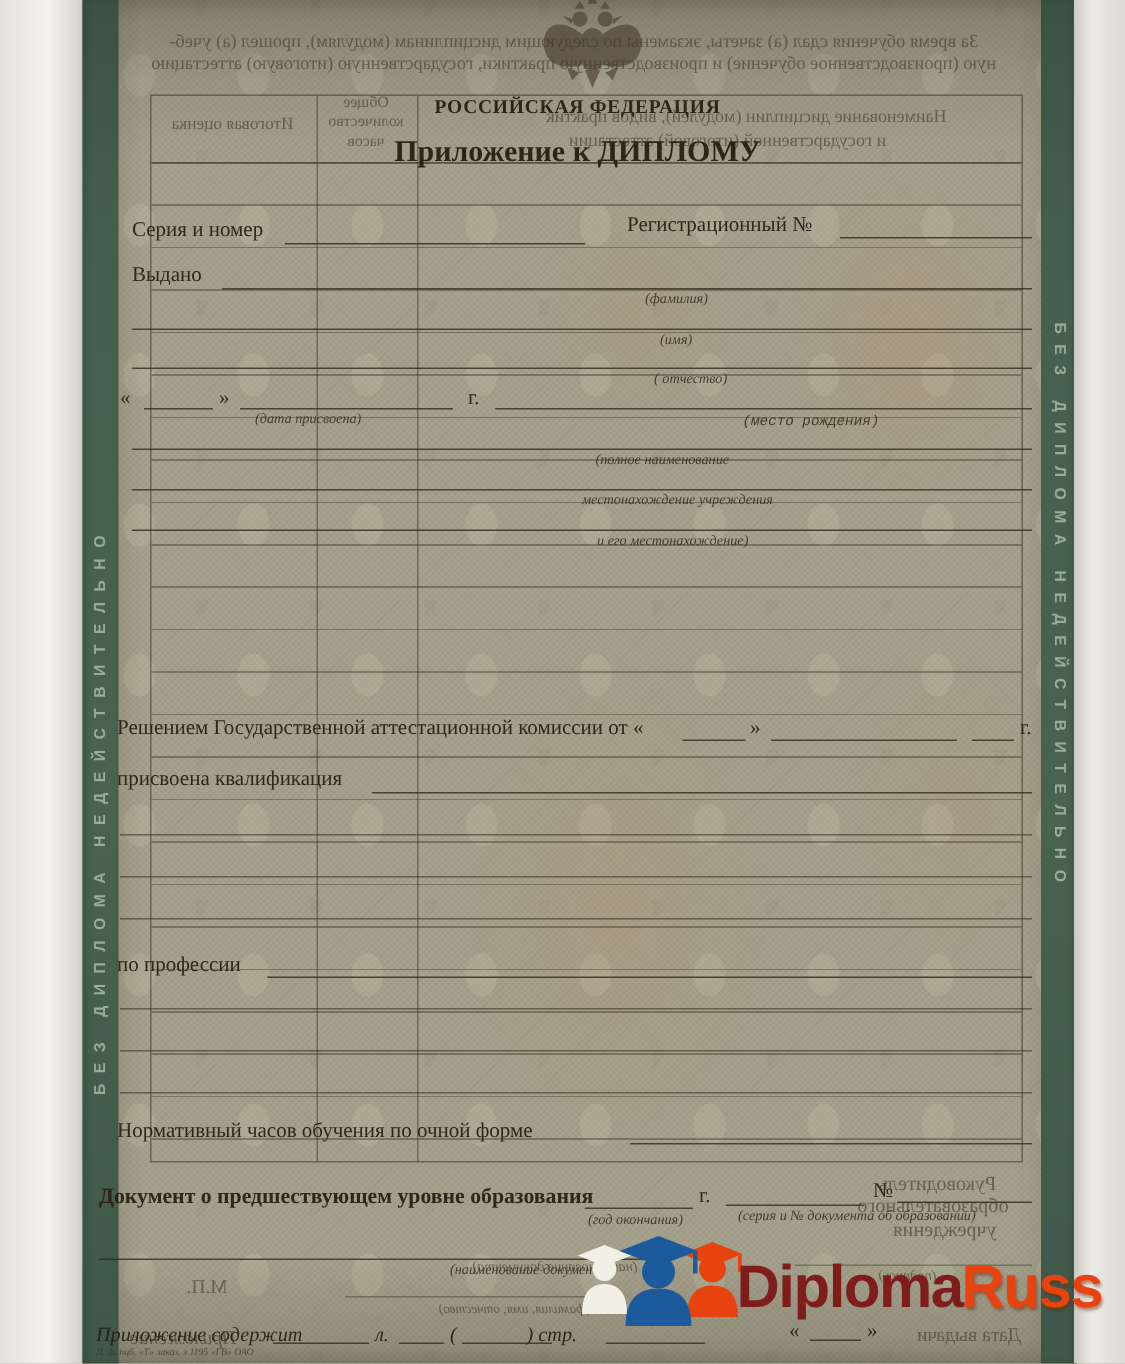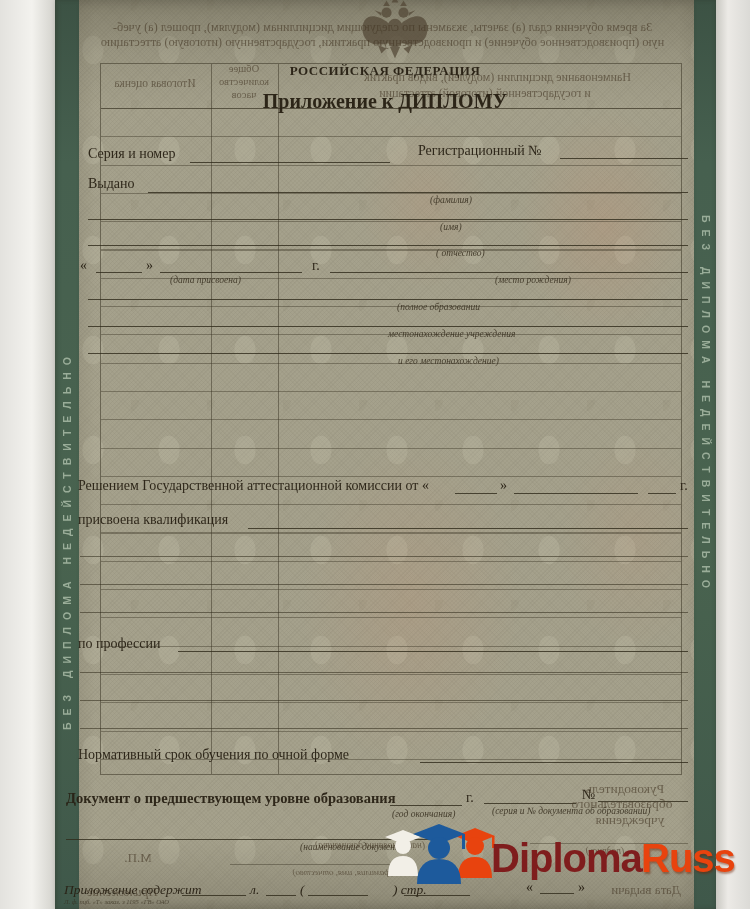--- a/index.html
+++ b/index.html
@@ -140,24 +140,24 @@
   <div class="abs rule" style="left:88px;top:245px;width:600px;"></div>
   <div class="abs cap" style="left:436px;top:248px;">( отчество)</div>
 
   <div class="abs ink" style="left:80px;top:258px;">«</div>
   <div class="abs rule" style="left:96px;top:272px;width:46px;"></div>
   <div class="abs ink" style="left:146px;top:258px;">»</div>
   <div class="abs rule" style="left:160px;top:272px;width:142px;"></div>
   <div class="abs cap" style="left:170px;top:275px;">(дата присвоена)</div>
   <div class="abs ink" style="left:312px;top:258px;">г.</div>
   <div class="abs rule" style="left:330px;top:272px;width:358px;"></div>
-  <div class="abs cap" style="left:495px;top:275px;">(место рождения)</div>
+  <div class="abs cap" style="left:495px;top:275px;font-family:Liberation Mono, monospace;">(место рождения)</div>
 
   <div class="abs rule" style="left:88px;top:299px;width:600px;"></div>
-  <div class="abs cap" style="left:397px;top:302px;">(полное образовании</div>
+  <div class="abs cap" style="left:397px;top:302px;">(полное наименование</div>
   <div class="abs rule" style="left:88px;top:326px;width:600px;"></div>
   <div class="abs cap" style="left:388px;top:329px;">местонахождение учреждения</div>
   <div class="abs rule" style="left:88px;top:353px;width:600px;"></div>
   <div class="abs cap" style="left:398px;top:356px;">и его местонахождение)</div>
 
   <div class="abs ink" style="left:78px;top:478px;">Решением Государственной аттестационной комиссии от «</div>
   <div class="abs rule" style="left:455px;top:493px;width:42px;"></div>
   <div class="abs ink" style="left:500px;top:478px;">»</div>
   <div class="abs rule" style="left:514px;top:493px;width:124px;"></div>
   <div class="abs rule" style="left:648px;top:493px;width:28px;"></div>
@@ -168,21 +168,21 @@
   <div class="abs rule-soft" style="left:80px;top:556px;width:608px;"></div>
   <div class="abs rule-soft" style="left:80px;top:584px;width:608px;"></div>
   <div class="abs rule-soft" style="left:80px;top:612px;width:608px;"></div>
 
   <div class="abs ink" style="left:78px;top:636px;">по профессии</div>
   <div class="abs rule" style="left:178px;top:651px;width:510px;"></div>
   <div class="abs rule-soft" style="left:80px;top:672px;width:608px;"></div>
   <div class="abs rule-soft" style="left:80px;top:700px;width:608px;"></div>
   <div class="abs rule-soft" style="left:80px;top:728px;width:608px;"></div>
 
-  <div class="abs ink" style="left:78px;top:747px;">Нормативный срок обучения по очной форме</div>
+  <div class="abs ink" style="left:78px;top:747px;">Нормативный часов обучения по очной форме</div>
   <div class="abs rule" style="left:420px;top:762px;width:268px;"></div>
 
   <div class="abs ink ink-b" style="left:66px;top:790px;font-size:14.5px;">Документ о предшествующем уровне образования</div>
   <div class="abs rule" style="left:390px;top:805px;width:72px;"></div>
   <div class="abs ink" style="left:466px;top:790px;">г.</div>
   <div class="abs rule" style="left:484px;top:803px;width:92px;"></div>
   <div class="abs ink" style="left:582px;top:787px;">№</div>
   <div class="abs rule" style="left:598px;top:801px;width:90px;"></div>
   <div class="abs cap" style="left:392px;top:809px;">(год окончания)</div>
   <div class="abs cap" style="left:492px;top:806px;">(серия и № документа об образовании)</div>
@@ -201,21 +201,21 @@
   <div class="abs rule-soft" style="left:230px;top:864px;width:170px;opacity:.7;"></div>
   <div class="abs mir" style="left:278px;top:867px;width:130px;font-size:9px;font-style:italic;">(фамилия, имя, отчество)</div>
 
   <div class="abs mir" style="left:62px;top:884px;width:120px;font-size:13px;font-style:italic;">Приложение</div>
   <div class="abs ink" style="left:64px;top:882px;font-style:italic;font-size:13.5px;">Приложение содержит</div>
   <div class="abs rule" style="left:182px;top:895px;width:64px;"></div>
   <div class="abs ink" style="left:250px;top:882px;font-style:italic;font-size:13.5px;">л.</div>
   <div class="abs rule" style="left:266px;top:895px;width:30px;"></div>
   <div class="abs ink" style="left:300px;top:882px;font-style:italic;font-size:13.5px;">(</div>
   <div class="abs rule" style="left:308px;top:895px;width:60px;"></div>
-  <div class="abs ink" style="left:393px;top:882px;font-style:italic;font-size:13.5px;">) стр.</div>
+  <div class="abs ink" style="left:351px;top:882px;font-style:italic;font-size:13.5px;">) стр.</div>
   <div class="abs rule" style="left:404px;top:895px;width:66px;"></div>
   <div class="abs ink" style="left:526px;top:880px;">«</div>
   <div class="abs rule" style="left:540px;top:893px;width:34px;"></div>
   <div class="abs ink" style="left:578px;top:880px;">»</div>
   <div class="abs mir" style="left:600px;top:882px;width:92px;font-size:13px;">Дата выдачи</div>
 
   <div class="abs" style="left:64px;top:898px;font-size:6.5px;color:rgba(52,44,28,.7);font-style:italic;white-space:nowrap;">Л. ф. пцб. «Т» заказ. з 1195 «ГВ» ОАО</div>
 
   <div class="abs" style="left:383px;top:828px;width:330px;height:60px;">
     <svg style="position:absolute;left:0;top:-4px;width:118px;height:62px;" viewBox="0 0 118 62">

